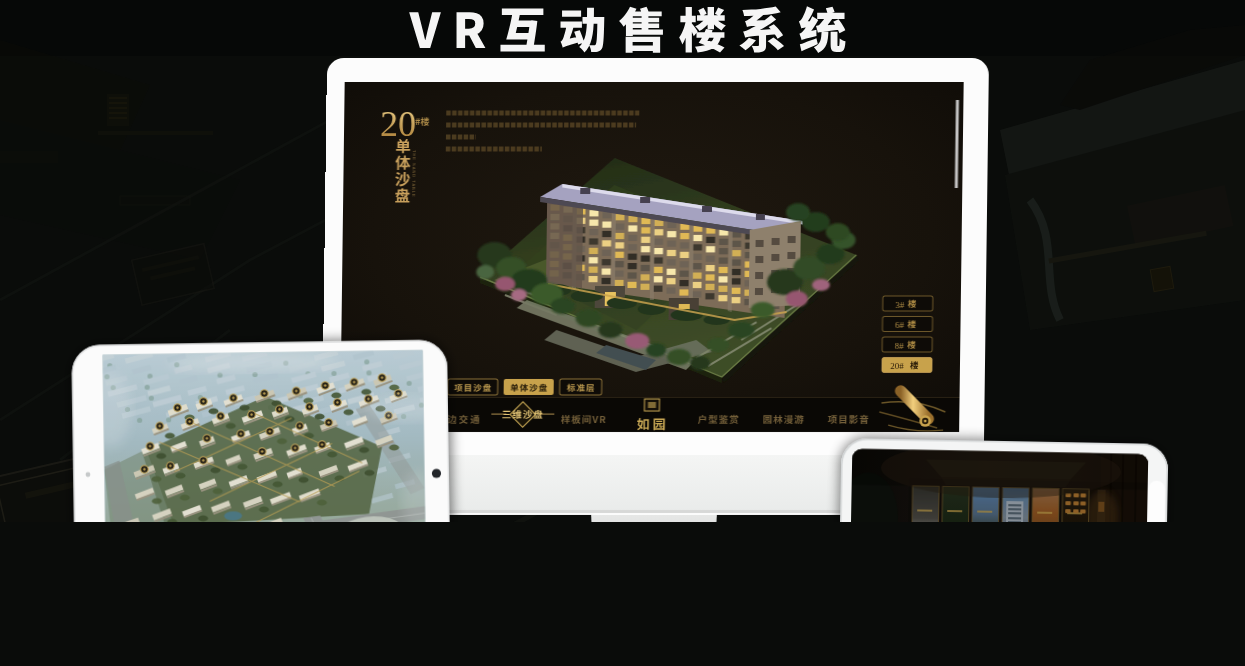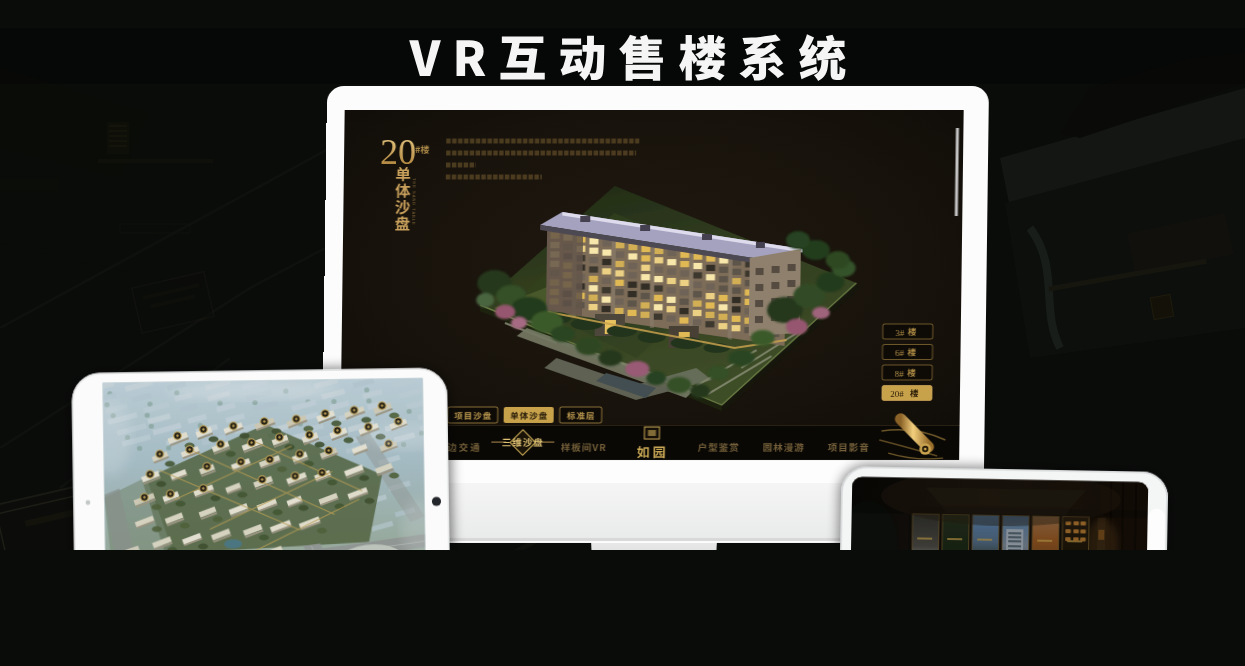--- a/index.html
+++ b/index.html
@@ -1,15 +1,15 @@
 <!DOCTYPE html>
 <html><head><meta charset="utf-8"><title>VR sales system</title>
 <style>
 html,body{margin:0;padding:0;background:#0a0c0a;}
-#stage{position:relative;width:1245px;height:522px;overflow:hidden;background:#0a0c0a;margin-top:28px;}
+#stage{position:relative;width:1245px;height:522px;overflow:hidden;background:#0a0c0a;}
 </style></head>
 <body>
 <div id="stage">
 <svg width="1245" height="666" viewBox="0 0 1245 666" font-family="Liberation Sans, sans-serif">
 <defs>
 <path id="g0" d="M76.8 -809H931.3V-694H76.8ZM311.3 -563.4H712.3V-451.7H311.3ZM262.3 -293.7H680.2V-182.1H262.3ZM46.5 -52.8H960.7V63.6H46.5ZM294.9 -717.5H426.6Q414.2 -650.6 399.4 -577.7Q384.5 -504.9 369.1 -433.4Q353.6 -361.9 338.3 -297.3Q323 -232.6 309.6 -182.1H174.9Q190.8 -234.4 206.9 -299.9Q223 -365.5 239.2 -437.4Q255.5 -509.3 269.9 -580.8Q284.4 -652.4 294.9 -717.5ZM671.6 -563.4H684.6L705.4 -568L797.4 -557.7Q791.6 -499.4 782.9 -431.5Q774.2 -363.6 763.8 -292.1Q753.3 -220.6 742.6 -150.5Q731.8 -80.4 721.2 -15.9L596.3 -27.2Q607.6 -91.6 619.2 -163.8Q630.7 -236.1 640.9 -307.8Q651.1 -379.5 659 -442.3Q666.9 -505.1 671.6 -550.4Z"></path>
 <path id="g1" d="M504 -632H896.8V-517.2H504ZM834.9 -632H952Q952 -632 952 -621.8Q952 -611.5 951.7 -598.7Q951.3 -585.9 951.3 -578Q947.6 -425.7 943.2 -319.4Q938.7 -213.1 932.8 -144Q926.8 -74.9 918.1 -35.6Q909.4 3.7 897 21.1Q878.7 46.8 859.7 57.4Q840.6 67.9 813.9 72.8Q789.6 76.7 753.9 77.3Q718.1 77.8 679.5 76.2Q677.7 50.5 667.9 17.1Q658.1 -16.2 643 -41.2Q678.7 -38 708.9 -37.4Q739.1 -36.7 755.1 -36.7Q767.5 -36.5 776 -40.2Q784.4 -43.9 792.2 -53.4Q801.1 -64.9 807.7 -99.4Q814.4 -134 819.1 -198.6Q823.9 -263.2 827.6 -363.6Q831.2 -464.1 834.9 -606.9ZM617 -831.9H735.9Q735.7 -715 733.1 -605.4Q730.5 -495.9 720.7 -396.1Q710.8 -296.4 689.1 -208Q667.4 -119.6 629.6 -44.8Q591.9 29.9 532.2 88.5Q523 73 507.4 55.6Q491.9 38.2 475.2 22.3Q458.5 6.4 442.8 -3.2Q497 -54.8 530.3 -120.8Q563.5 -186.8 581.4 -265.7Q599.4 -344.6 606.8 -434.7Q614.1 -524.8 615.6 -624.6Q617 -724.4 617 -831.9ZM80.8 -772.1H474.1V-666.6H80.8ZM47.5 -539.8H491.5V-431.2H47.5ZM335.3 -341 431.7 -367.5Q450.1 -325.9 468.8 -277.3Q487.4 -228.6 503.2 -182.8Q519 -137 526.6 -102.8L423 -69.7Q416.1 -104.4 402 -151.1Q387.9 -197.8 370.4 -247.7Q352.9 -297.6 335.3 -341ZM91.1 -19.4 79.4 -120.3 130.2 -158.1 453.6 -234.2Q455.4 -211 460.7 -181.1Q465.9 -151.1 470.8 -132.9Q380 -109.4 317.9 -92.7Q255.7 -76 215.3 -64.6Q174.8 -53.2 150.8 -45.1Q126.8 -37 113.4 -31.3Q100 -25.5 91.1 -19.4ZM90.3 -19.6Q87.8 -31.4 81.2 -51.1Q74.6 -70.7 66.8 -91.6Q58.9 -112.4 52.3 -126.5Q66.9 -131.6 78.4 -148.6Q89.8 -165.6 102.1 -193.3Q108.1 -206.5 118.5 -237.2Q128.9 -267.8 141.2 -309.2Q153.5 -350.6 165.1 -398.5Q176.8 -446.3 184.5 -493.2L302.4 -459.9Q287.9 -394.3 265.8 -326.5Q243.6 -258.7 218.4 -196.2Q193.3 -133.6 168 -83.8V-81.2Q168 -81.2 156.2 -74.9Q144.4 -68.6 129.2 -58.6Q113.9 -48.6 102.1 -38.1Q90.3 -27.5 90.3 -19.6Z"></path>
 <path id="g2" d="M455.7 -820.4 566.7 -851.8Q584.6 -821.1 601.7 -783.3Q618.8 -745.5 625.7 -717.2L508.2 -681.2Q502.9 -708.8 487.5 -747.9Q472 -787.1 455.7 -820.4ZM231.5 -42.9H763.6V51.9H231.5ZM234.4 -620.2H842.4V-542.8H234.4ZM234.4 -498.8H843.5V-421.2H234.4ZM159.1 -231.2H860.3V92.1H735.4V-136.4H278.8V92.1H159.1ZM244.9 -854.2 356.5 -818.1Q325.9 -751.5 284 -685.9Q242 -620.2 195.1 -562.5Q148.2 -504.7 101 -461.5Q93.5 -472.9 78.8 -490.8Q64 -508.7 48.1 -527Q32.2 -545.4 20.4 -555.9Q64.9 -591.9 106.8 -639.6Q148.6 -687.3 184.3 -742.3Q220.1 -797.4 244.9 -854.2ZM491.1 -702.6H608.3V-323.2H491.1ZM281.5 -748.4H893.9V-664.6H281.5V-250.6H163.4V-660.5L254 -748.4ZM223.6 -372.4H918.5V-284.2H223.6Z"></path>
 <path id="g3" d="M384.4 -668.6H953.8V-571.7H384.4ZM370.6 -317.7H953.7V-218.3H370.6ZM611.7 -849.7H722.9V-387.7H611.7ZM414.3 -787.3 505.6 -828Q523.9 -798.9 544 -762.7Q564.1 -726.6 574.8 -701.3L478.8 -654.4Q469.5 -680.4 451.1 -718.1Q432.6 -755.9 414.3 -787.3ZM829.3 -836.1 934.5 -791.3Q907.8 -755.2 883 -720.1Q858.2 -685 837.1 -660.3L757.1 -698.8Q770 -717.5 783.2 -741.5Q796.4 -765.4 808.9 -790.4Q821.4 -815.4 829.3 -836.1ZM590.9 -630.7 677.5 -596.4Q648.7 -550.4 607.2 -505.7Q565.8 -461.1 518.5 -423.5Q471.3 -386 423.6 -360.9Q411.8 -380.2 390.2 -405.1Q368.6 -430.1 350.9 -445Q395.7 -464.2 441.3 -493.9Q486.9 -523.5 526.1 -558.9Q565.4 -594.3 590.9 -630.7ZM736.8 -627.6Q763.9 -595.6 803.7 -563.4Q843.6 -531.1 889.4 -503.8Q935.1 -476.5 977.8 -458.2Q959.3 -443.3 936.8 -417.5Q914.3 -391.7 901.2 -371.6Q858.5 -396 812.8 -431.5Q767 -467.1 726.1 -509.1Q685.3 -551.2 655.4 -592.5ZM423.3 -109.4 487.4 -187.2Q572.1 -159.8 657.9 -126.4Q743.7 -93 819.4 -59.8Q895.2 -26.6 949.4 1.4L871.2 86.8Q819.7 57.3 747.7 23Q675.7 -11.3 592.7 -45.7Q509.6 -80.1 423.3 -109.4ZM754 -243.7 869.6 -230.9Q847.9 -154 810.7 -100.3Q773.4 -46.7 716.1 -10.4Q658.8 25.9 578.3 49.1Q497.7 72.3 389.4 87.7Q383.5 63.2 370.3 34.4Q357.1 5.7 345.1 -11.3Q468.3 -21.7 550.9 -46.4Q633.5 -71.2 682.4 -118.6Q731.3 -166.1 754 -243.7ZM46.5 -663H355.3V-552.1H46.5ZM160.1 -849.7H268.9V89.1H160.1ZM163.6 -580.9 228.2 -555.4Q218 -494.3 203 -428.9Q187.9 -363.5 168.5 -301Q149 -238.5 126.4 -184.1Q103.8 -129.7 78.3 -90.9Q72.9 -108.2 63.1 -130.2Q53.2 -152.3 42.2 -174.2Q31.2 -196.2 21.7 -212.2Q45.5 -243.5 66.9 -287.1Q88.4 -330.7 107.3 -380.7Q126.3 -430.6 140.3 -482.2Q154.4 -533.8 163.6 -580.9ZM264.9 -525.9Q273.5 -515.7 291 -491.2Q308.6 -466.8 328.1 -438.2Q347.7 -409.7 364 -385.3Q380.3 -360.8 387 -349.6L317.5 -268Q309.7 -289.5 296.2 -318.7Q282.8 -348 267 -379.1Q251.1 -410.2 236.4 -437.8Q221.7 -465.4 211.4 -483.6ZM423.3 -109.4Q450.3 -146.6 479 -193.8Q507.8 -241 533.5 -292.4Q559.2 -343.8 576.4 -390.7L692.4 -369.7Q675 -324.3 650.3 -276.1Q625.7 -227.8 600.5 -184.1Q575.4 -140.4 553.7 -108.7Z"></path>
 <path id="g4" d="M242.4 -216.2 364 -172.9Q334.8 -134.8 297.2 -95.7Q259.6 -56.7 219.8 -22.6Q179.9 11.4 143 37.3Q130.9 25.7 111.9 10.5Q92.8 -4.7 73 -19.2Q53.2 -33.7 38 -42.7Q95.4 -74.4 150.9 -121.5Q206.4 -168.7 242.4 -216.2ZM618.9 -158 716.9 -221.2Q755.7 -195 798.9 -161.8Q842.1 -128.6 881.4 -95.4Q920.6 -62.3 945.5 -33.8L839.5 37.4Q817.2 10 780.1 -24.7Q743.1 -59.3 700.6 -94.3Q658.2 -129.3 618.9 -158ZM443.6 -294.3H565.7V-41.2Q565.7 2.5 554.3 27.5Q543 52.5 509.6 66.8Q477 80.4 434.4 83.3Q391.8 86.1 336 86.1Q331.9 59.6 318.7 25.7Q305.4 -8.1 291.8 -31.5Q318.3 -30.5 344.9 -29.6Q371.5 -28.7 392.6 -28.8Q413.7 -28.9 422.3 -28.9Q435.1 -29.9 439.3 -33Q443.6 -36.1 443.6 -44.4ZM786.2 -853.3 871.8 -754Q793.2 -735.1 701.5 -720.9Q609.8 -706.8 511.5 -697.4Q413.3 -688.1 314.1 -682.1Q215 -676 120.9 -673.1Q119.1 -695.5 109.9 -726.4Q100.8 -757.3 91.6 -777.9Q183.9 -781.6 280 -787.7Q376 -793.9 467.9 -803.2Q559.8 -812.6 641.3 -825.1Q722.8 -837.6 786.2 -853.3ZM136 -227.1Q133.7 -238.1 127.8 -257.4Q121.9 -276.7 114.8 -297.5Q107.8 -318.3 101.6 -333.4Q130.8 -337.8 163.2 -350.8Q195.5 -363.9 243.1 -387.7Q269.7 -399.7 319.7 -426.9Q369.7 -454.1 432.7 -492.9Q495.8 -531.8 562 -578.8Q628.2 -625.8 687.9 -676.8L775 -599Q643.2 -495.3 497.9 -414.5Q352.7 -333.6 211.3 -275.3V-272Q211.3 -272 199.8 -267.9Q188.2 -263.7 173.7 -256.9Q159.1 -250.2 147.6 -242.1Q136 -234 136 -227.1ZM136 -227.1 132.9 -310.4 201.6 -347.7 805.8 -388Q803.3 -367 803.3 -339.1Q803.3 -311.2 804 -294.5Q665.5 -283.5 565 -275.6Q464.5 -267.7 394.5 -261.8Q324.4 -255.9 279.2 -251.1Q234 -246.4 206.6 -242.7Q179.3 -239 163.5 -235.3Q147.7 -231.7 136 -227.1ZM180 -444.3Q177.6 -455.3 171.8 -473.8Q166.1 -492.3 159.4 -512.4Q152.7 -532.6 146.8 -546.7Q164.3 -549.3 182.4 -559.2Q200.5 -569.1 223 -584.6Q235 -592 258 -609Q280.9 -626 309.6 -650.2Q338.2 -674.4 368 -702.9Q397.8 -731.3 423.7 -761.4L522.1 -704.3Q460.3 -644.3 388.8 -589.4Q317.2 -534.5 246.6 -495.3V-492.7Q246.6 -492.7 236.7 -488.1Q226.7 -483.5 213.3 -475.9Q199.9 -468.3 189.9 -459.9Q180 -451.4 180 -444.3ZM180 -444.3 178.4 -521.5 235.1 -553.3 599.2 -570.5Q594.3 -549.4 590.6 -523.4Q587 -497.3 585.5 -480.6Q462.7 -473.9 387.6 -468.6Q312.6 -463.3 271.5 -459.6Q230.4 -456 211 -452.4Q191.7 -448.8 180 -444.3ZM641.5 -441 732.1 -488.1Q769.7 -453.5 807.6 -412.5Q845.5 -371.4 877.3 -331.6Q909 -291.7 929.2 -259.6L834.8 -202.5Q816.2 -235.6 784.7 -277.2Q753.2 -318.8 715.7 -361.8Q678.2 -404.9 641.5 -441Z"></path>

